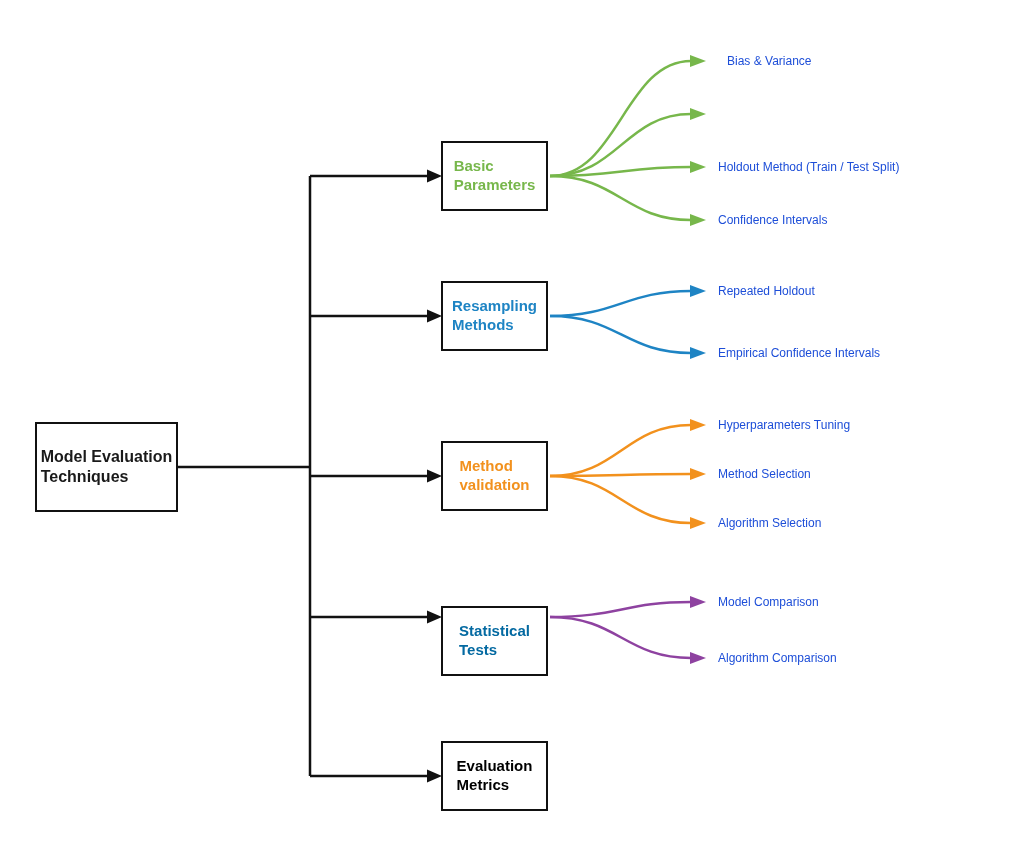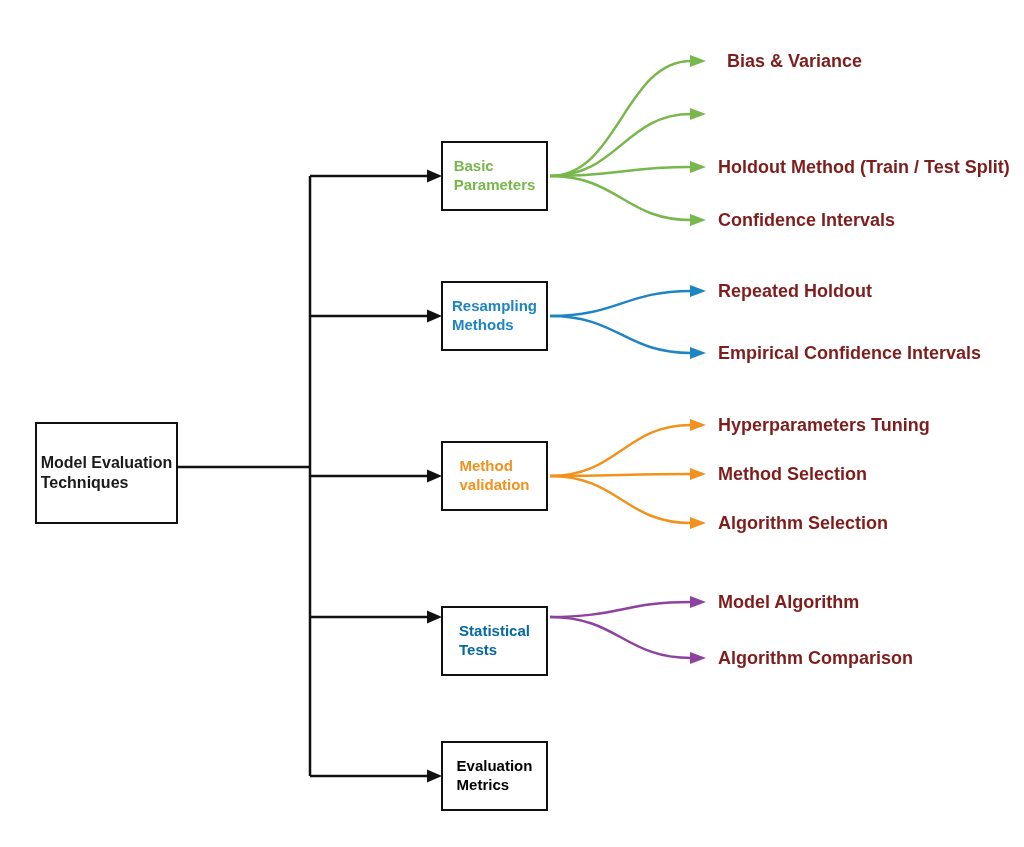--- a/index.html
+++ b/index.html
@@ -18,37 +18,37 @@
     border: 2.5px solid #111111;
     background: #ffffff;
     display: flex;
     align-items: center;
     justify-content: center;
     font-weight: bold;
     white-space: pre-line;
     line-height: 1.25;
   }
   .node.root {
-    left: 35px; top: 422px; width: 143px; height: 102px;
+    left: 35px; top: 422px; width: 143px; height: 90px;
     font-size: 16px; color: #1a1a1a;
   }
   .node.cat { left: 441px; width: 107px; height: 70px; font-size: 15px; }
   .c-green  { color: #77b74b; }
   .c-blue   { color: #1e84c4; }
   .c-orange { color: #f2911d; }
   .c-purple { color: #0369a1; margin-top: 24px; }
   .c-red    { color: #000000; }
   .leaf {
     position: absolute;
     left: 718px;
     height: 20px;
     line-height: 20px;
-    font-size: 18px;
-    font-weight: bold;
-    color: #7f1d1d;
+    font-size: 12px;
+    font-weight: normal;
+    color: #1d4ed8;
     white-space: nowrap;
   }
 </style>
 </head>
 <body>
 
 <div class="canvas">
 
   <svg class="wires" width="1024" height="847" viewBox="0 0 1024 847">
 
@@ -131,16 +131,16 @@
   <div class="leaf" style="top:157px">Holdout Method (Train / Test Split)</div>
   <div class="leaf" style="top:210px">Confidence Intervals</div>
 
   <div class="leaf" style="top:281px">Repeated Holdout</div>
   <div class="leaf" style="top:343px">Empirical Confidence Intervals</div>
 
   <div class="leaf" style="top:415px">Hyperparameters Tuning</div>
   <div class="leaf" style="top:464px">Method Selection</div>
   <div class="leaf" style="top:513px">Algorithm Selection</div>
 
-  <div class="leaf" style="top:592px">Model Algorithm</div>
+  <div class="leaf" style="top:592px">Model Comparison</div>
   <div class="leaf" style="top:648px">Algorithm Comparison</div>
 
 </div>
 
 </body></html>

